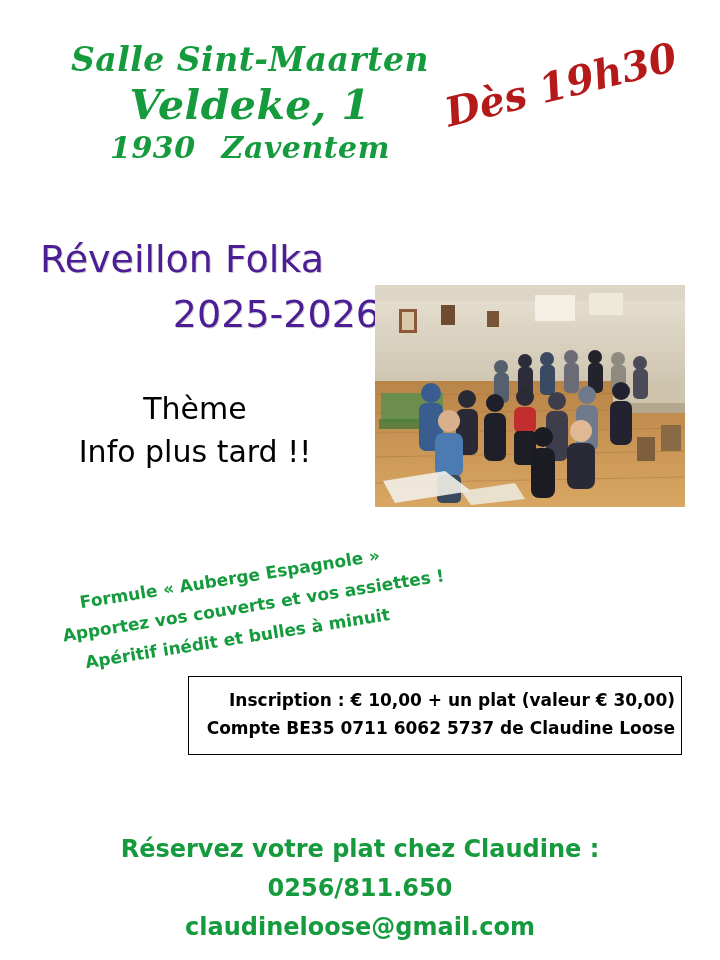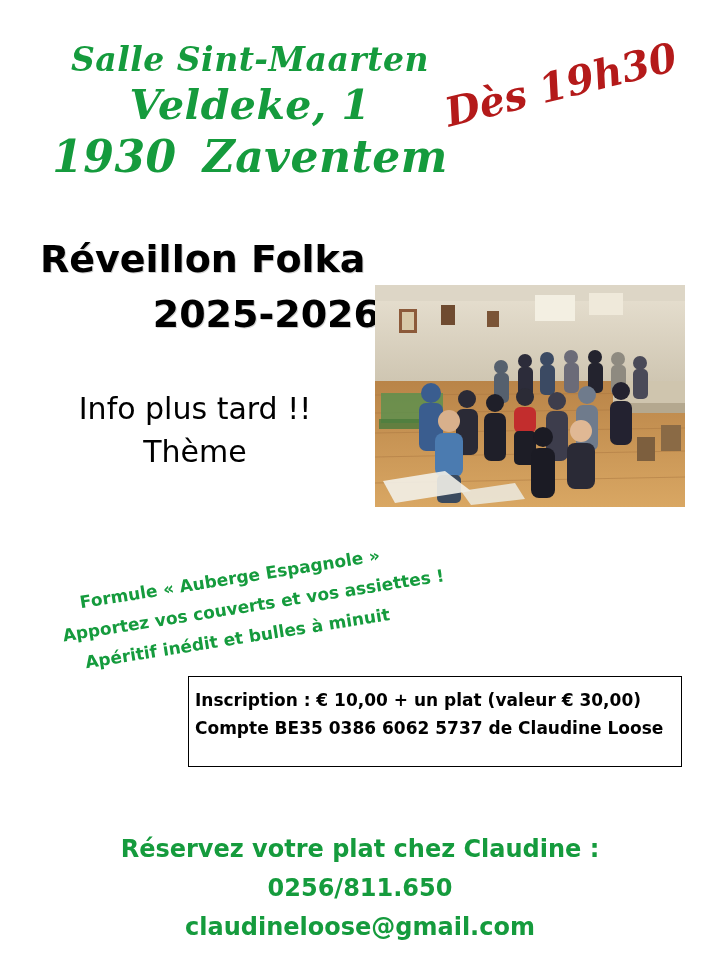--- a/index.html
+++ b/index.html
@@ -29,21 +29,21 @@
     width: 420px;
     text-align: center;
     color: #159b3d;
     font-family: "DejaVu Serif", serif;
     font-style: italic;
     font-weight: bold;
     line-height: 1.22;
   }
   .venue-line1 { font-size: 33px; letter-spacing: 0.5px; }
   .venue-line2 { font-size: 41px; letter-spacing: 0.5px; }
-  .venue-line3 { font-size: 44px; letter-spacing: 0.5px; }
+  .venue-line3 { font-size: 30px; letter-spacing: 0.5px; }
   .venue-line3 .gap { display: inline-block; width: 26px; }
 
   
   .time-badge {
     position: absolute;
     left: 440px;
     top: 90px;
     transform: rotate(-14deg);
     transform-origin: left top;
     color: #b41a1a;
@@ -53,23 +53,23 @@
     font-size: 40px;
     white-space: nowrap;
   }
 
   
   .main-title {
     position: absolute;
     left: 40px;
     top: 232px;
     width: 340px;
-    color: #000000;
-    font-family: "DejaVu Sans", sans-serif;
-    font-weight: bold;
+    color: #4c1d95;
+    font-family: "DejaVu Sans", sans-serif;
+    font-weight: normal;
     font-size: 38px;
     line-height: 1.45;
     text-shadow: 1px 1px 0 rgba(0,0,0,0.18);
   }
   .main-title .l1 { display: block; text-align: left; }
   .main-title .l2 { display: block; text-align: right; padding-left: 14px; }
 
   
   .theme {
     position: absolute;
@@ -115,23 +115,23 @@
   .formula .f2 { display: block; padding-left: 0px; }
   .formula .f3 { display: block; padding-left: 18px; }
 
   
   .price-box {
     position: absolute;
     left: 188px;
     top: 676px;
     width: 494px;
     border: 1px solid #000000;
-    padding: 10px 6px 24px 6px;
+    padding: 10px 6px 12px 6px;
     box-sizing: border-box;
-    text-align: left;
+    text-align: right;
     font-family: "DejaVu Sans", sans-serif;
     font-weight: bold;
     font-size: 17px;
     line-height: 1.62;
     color: #000000;
   }
 
   
   .contact {
     position: absolute;
@@ -159,22 +159,22 @@
   </div>
 
   <div class="time-badge">Dès 19h30</div>
 
   <div class="main-title">
     <span class="l1">Réveillon Folka</span>
     <span class="l2">2025-2026</span>
   </div>
 
   <div class="theme">
+    <div>Thème</div>
     <div>Info plus tard !!</div>
-    <div>Thème</div>
   </div>
 
   <div class="photo">
     <svg width="310" height="222" viewBox="0 0 310 222" xmlns="http://www.w3.org/2000/svg">
       <defs>
         <linearGradient id="floorG" x1="0" y1="0" x2="0" y2="1">
           <stop offset="0%" stop-color="#b98448"></stop>
           <stop offset="100%" stop-color="#d9a763"></stop>
         </linearGradient>
         <linearGradient id="wallG" x1="0" y1="0" x2="0" y2="1">
@@ -296,21 +296,21 @@
   </div>
 
   <div class="formula">
     <span class="f1">Formule « Auberge Espagnole »</span>
     <span class="f2">Apportez vos couverts et vos assiettes !</span>
     <span class="f3">Apéritif inédit et bulles à minuit</span>
   </div>
 
   <div class="price-box">
     <div>Inscription :  € 10,00 + un plat (valeur € 30,00)</div>
-    <div>Compte BE35 0386 6062 5737 de Claudine Loose</div>
+    <div>Compte BE35 0711 6062 5737 de Claudine Loose</div>
   </div>
 
   <div class="contact">
     <div>Réservez votre plat chez Claudine :</div>
     <div>0256/811.650</div>
     <div>claudineloose@gmail.com</div>
   </div>
 
 </div>
 

